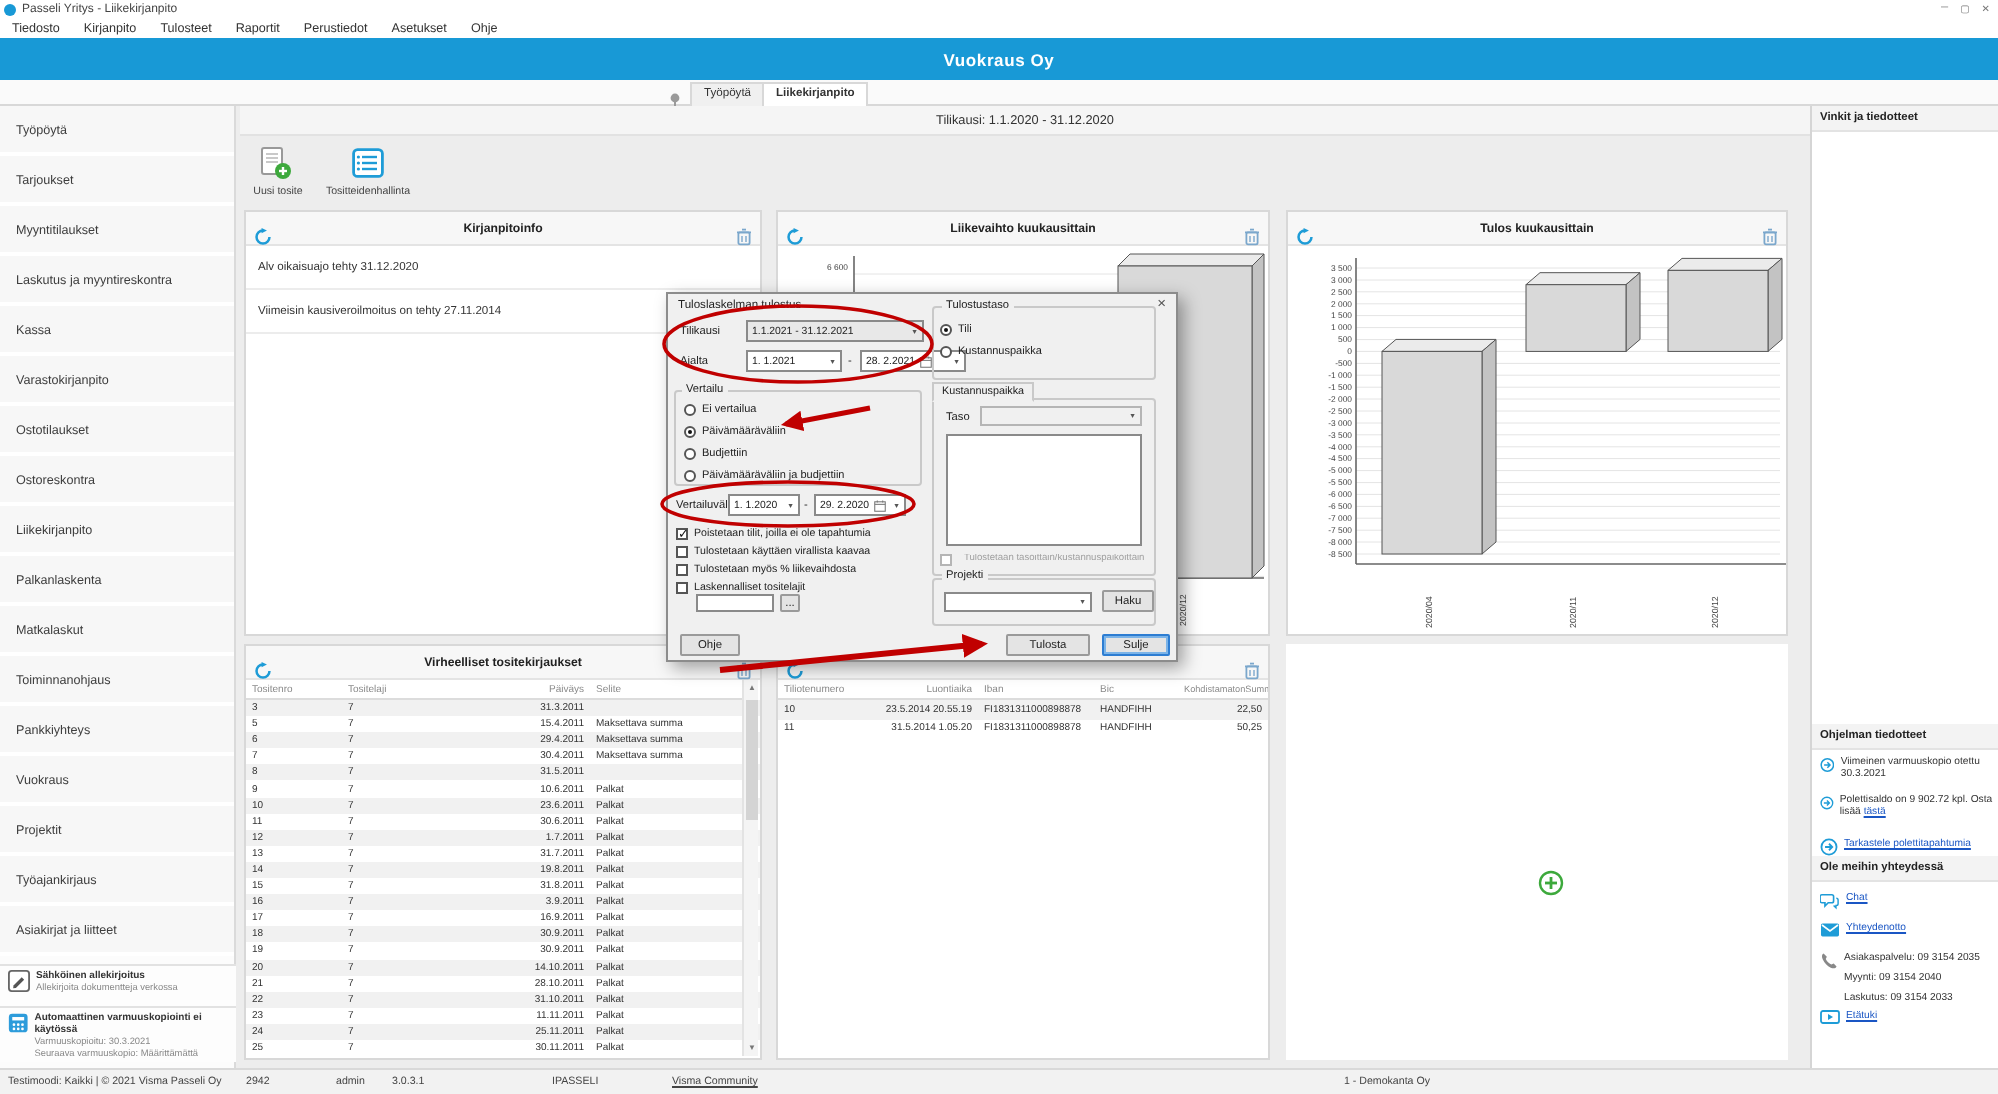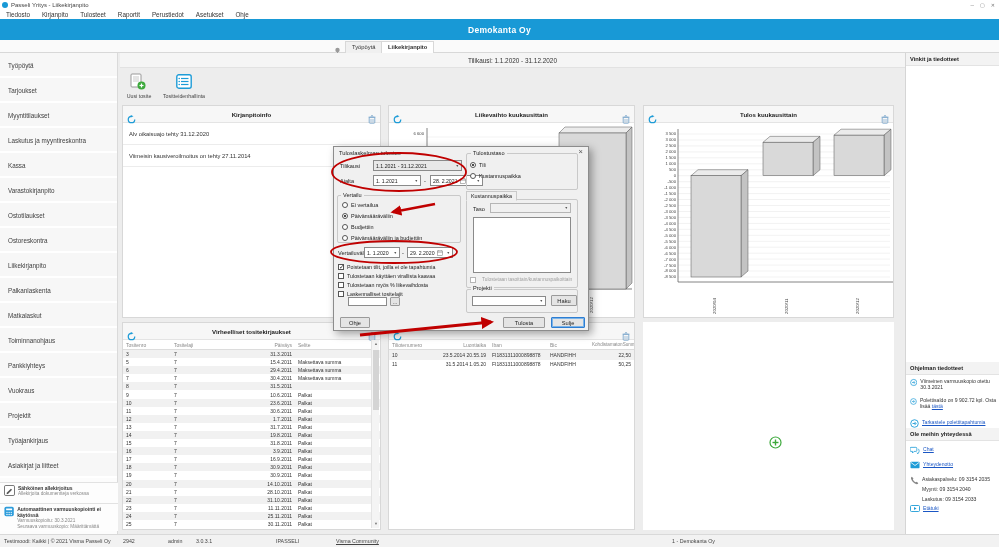--- a/index.html
+++ b/index.html
@@ -95,21 +95,21 @@
     <span class="mitem">Tiedosto</span>
     <span class="mitem">Kirjanpito</span>
     <span class="mitem">Tulosteet</span>
     <span class="mitem">Raportit</span>
     <span class="mitem">Perustiedot</span>
     <span class="mitem">Asetukset</span>
     <span class="mitem">Ohje</span>
   </div>
 
 <div class="abs banner">
-  <span>Demokanta Oy</span>
+  <span>Vuokraus Oy</span>
 </div>
 
 <div class="abs tabstrip">
   <span class="pin">
     <svg width="7" height="9">
         <circle cx="3.5" cy="3" r="2.2" fill="#9a9a9a"></circle>
         <rect x="3" y="5" width="1" height="3.5" fill="#9a9a9a"></rect>
       </svg>
   </span>
   <span class="tab" style="left:345px">Työpöytä</span>

